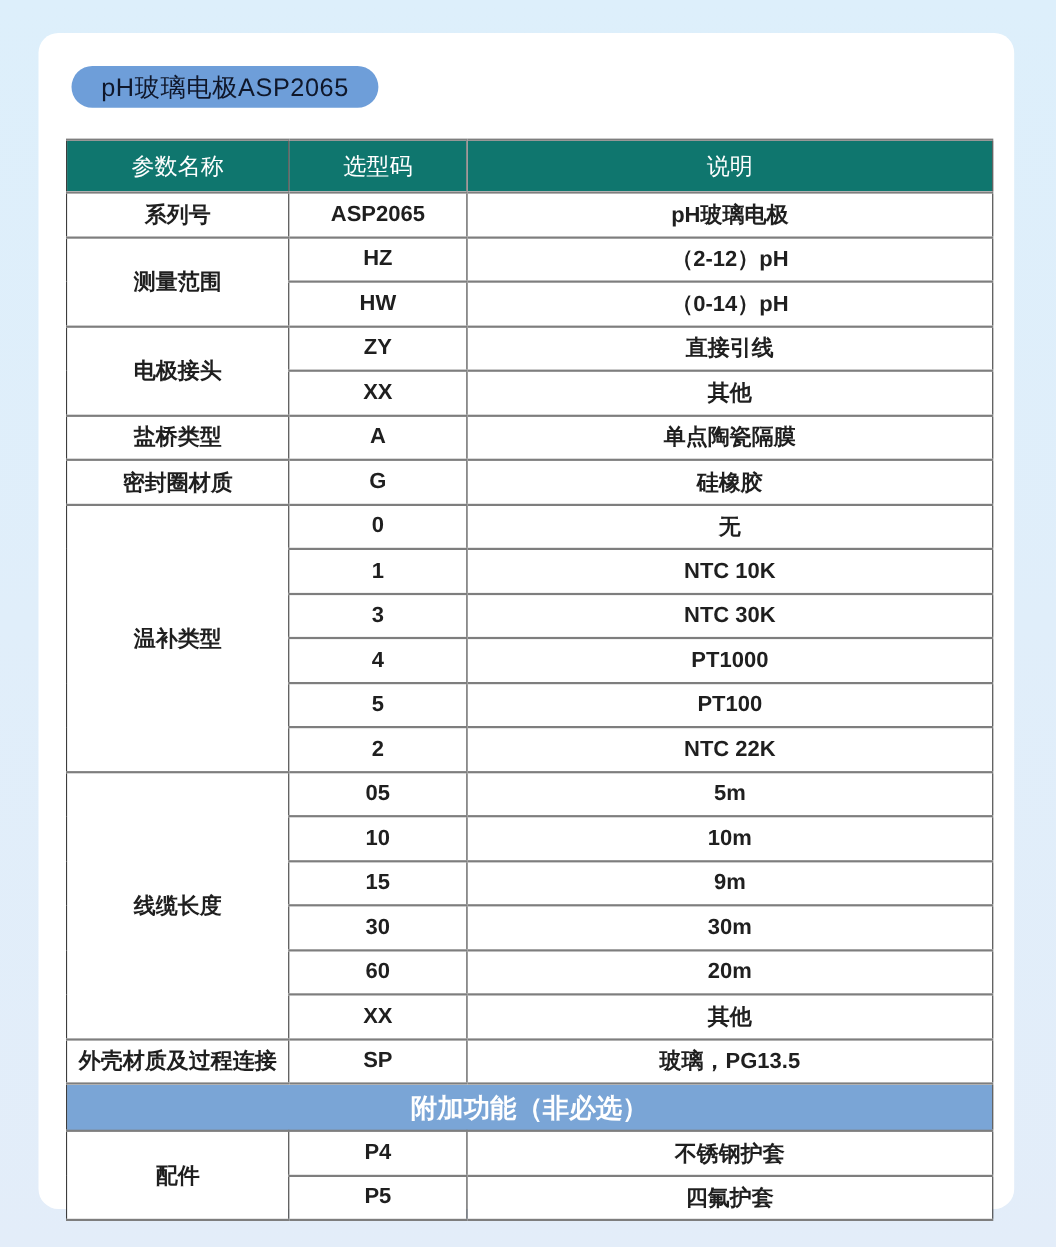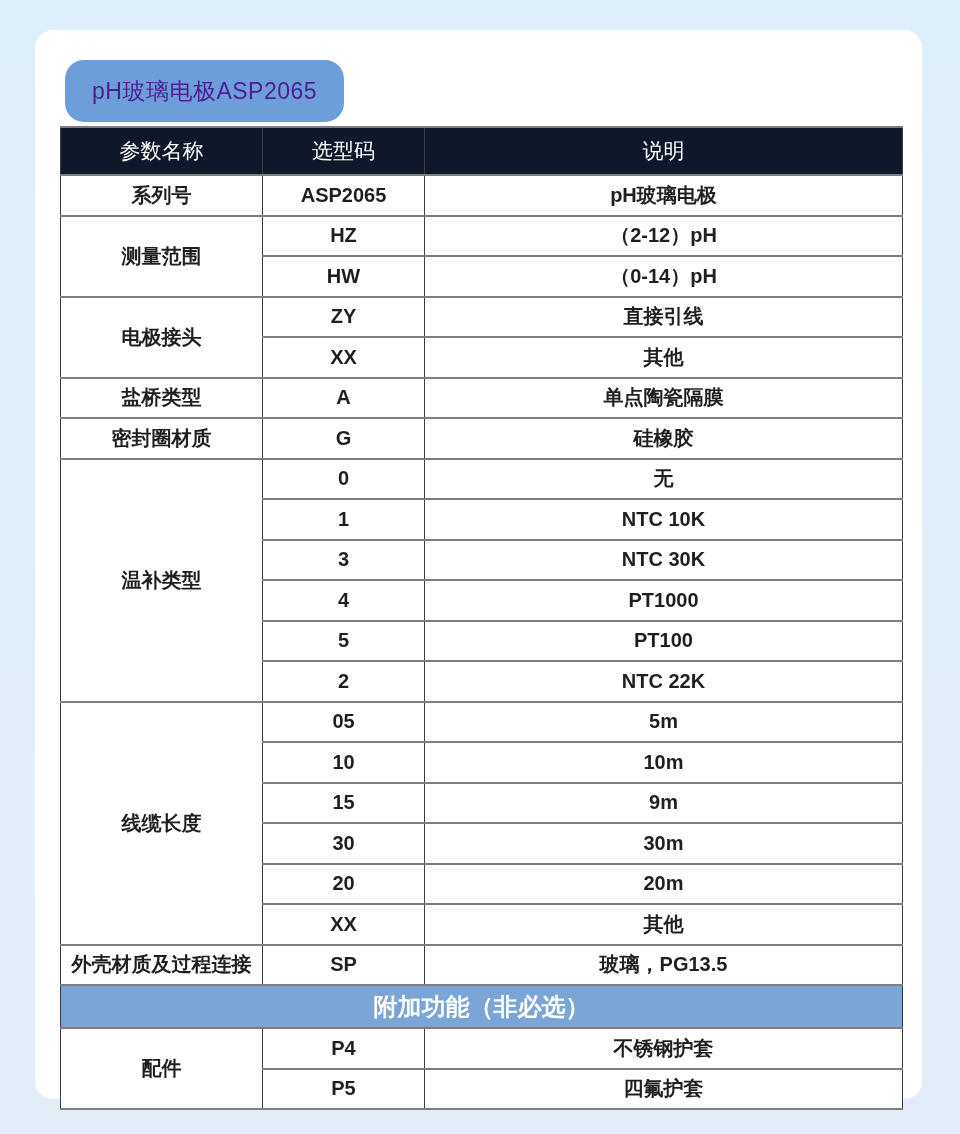--- a/index.html
+++ b/index.html
@@ -22,27 +22,27 @@
     width: 887px;
     height: 1069px;
     background: #ffffff;
     border-radius: 18px;
   }
   .badge {
     position: absolute;
     left: 65px;
     top: 60px;
     height: 38px;
-    padding: 12px 27px;
+    padding: 0 27px;
     background: #6e9ed9;
     border-radius: 19px;
     display: inline-flex;
     align-items: center;
     justify-content: center;
-    color: #4c1d95;
+    color: #0f172a;
     font-size: 23px;
     font-weight: 500;
     letter-spacing: 0.5px;
     white-space: nowrap;
   }
   table.spec {
     position: absolute;
     left: 60px;
     top: 126px;
     width: 842px;
@@ -59,21 +59,21 @@
     border-top: 2px solid #7e7e7e;
     border-bottom: 2px solid #7e7e7e;
     border-left: 1.5px solid #3d3d3d;
     border-right: 1.5px solid #3d3d3d;
     overflow: hidden;
     white-space: nowrap;
     font-weight: bold;
   }
   table.spec th {
     height: 46px;
-    background: #0f172a;
+    background: #0f766e;
     color: #ffffff;
     font-size: 21px;
     font-weight: 400;
   }
   table.spec td {
     height: 38.5px;
     font-size: 20px;
     color: #1f1f1f;
     background: #ffffff;
   }
@@ -176,21 +176,21 @@
     </tr>
     <tr>
       <td>15</td>
       <td>9m</td>
     </tr>
     <tr>
       <td>30</td>
       <td>30m</td>
     </tr>
     <tr>
-      <td>20</td>
+      <td>60</td>
       <td>20m</td>
     </tr>
     <tr>
       <td>XX</td>
       <td>其他</td>
     </tr>
     <tr>
       <td>外壳材质及过程连接</td>
       <td>SP</td>
       <td>玻璃，PG13.5</td>

